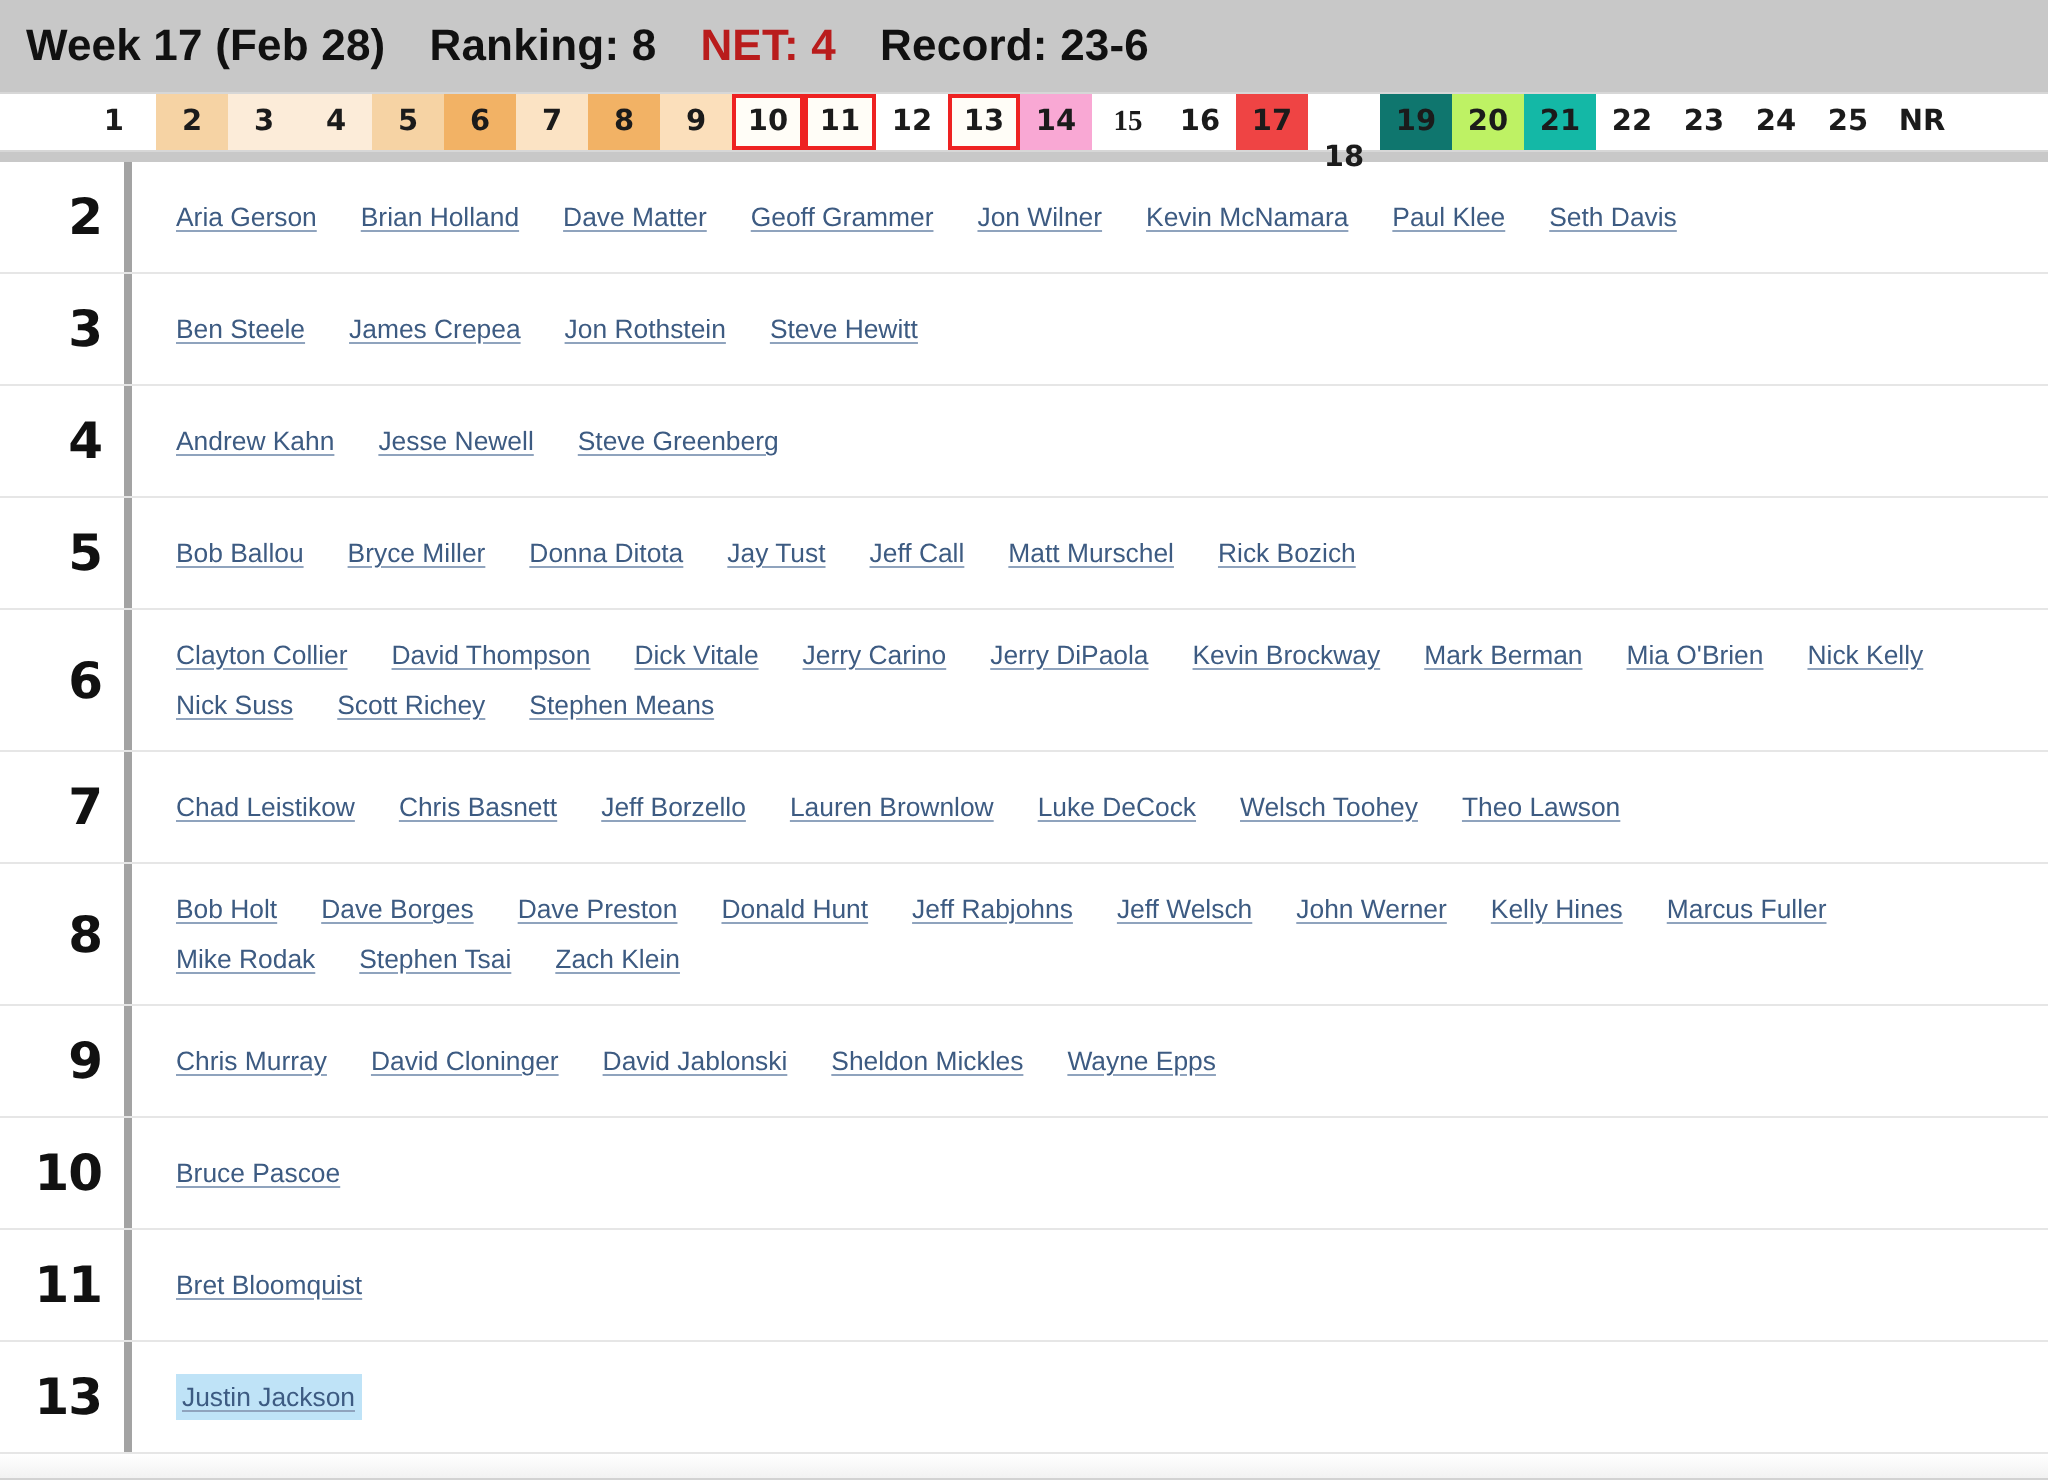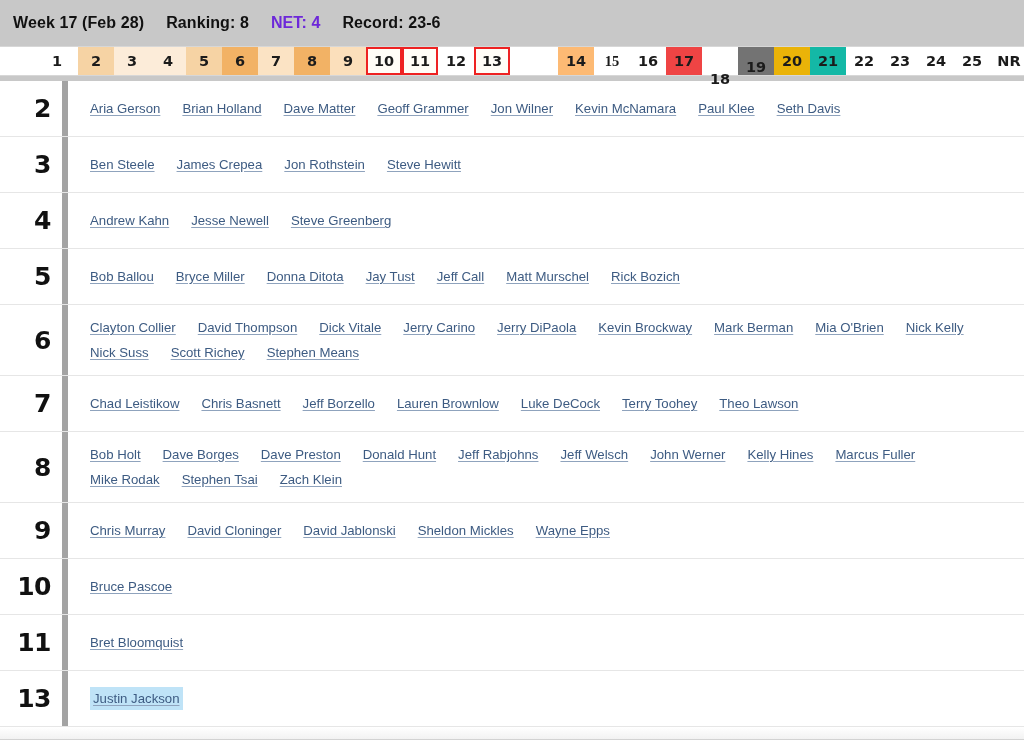--- a/index.html
+++ b/index.html
@@ -14,27 +14,27 @@
   }
 
   
   #header-bar {
     height: 46px;
     background: #c8c8c8;
     display: flex;
     align-items: center;
     padding-left: 13px;
     gap: 22px;
-    font-size: 16px;
+    font-size: 22px;
     font-weight: bold;
     color: #111111;
     letter-spacing: 0.1px;
   }
   #header-bar .hdr-item { white-space: nowrap; }
-  #header-bar .hdr-net { color: #6d28d9; text-align: right; }
+  #header-bar .hdr-net { color: #b91c1c; text-align: right; }
 
   
   #dist-strip-wrap {
     background: #c8c8c8;
     padding: 0 0 5px 0;
   }
   #dist-strip {
     display: flex;
     height: 30px;
     background: #ffffff;
@@ -77,21 +77,21 @@
     justify-content: flex-end;
     padding-right: 11px;
     font-family: "DejaVu Sans", sans-serif;
     font-weight: bold;
     font-size: 25px;
     color: #111111;
     letter-spacing: -0.5px;
   }
   .names-cell {
     flex: 1 1 auto;
-    border-left: 6px solid #a3a3a3;
+    border-left: 4px solid #a3a3a3;
     padding: 12px 0 12px 22px;
     display: flex;
     flex-wrap: wrap;
     align-content: center;
     gap: 4px 0;
   }
   .voter {
     font-size: 13.2px;
     color: #3d5b82;
     text-decoration: underline;
@@ -157,39 +157,39 @@
       </div>
       <div class="dist-cell boxed" style="width: 36px; background: rgb(255, 253, 247); border-color: rgb(238, 34, 34);">
         <span>11</span>
       </div>
       <div class="dist-cell" style="width: 36px; background: rgb(255, 255, 255);">
         <span>12</span>
       </div>
       <div class="dist-cell boxed" style="width: 36px; background: rgb(255, 253, 247); border-color: rgb(238, 34, 34);">
         <span>13</span>
       </div>
-      <div class="dist-cell" style="width: 36px; background: #fdba74; margin-left: 48px;">
+      <div class="dist-cell" style="width: 36px; background: #f9a8d4;">
         <span>14</span>
       </div>
       <div class="dist-cell" style="width: 36px; background: rgb(255, 255, 255); font-family: Liberation Serif, serif;">
         <span>15</span>
       </div>
       <div class="dist-cell" style="width: 36px; background: rgb(255, 255, 255);">
         <span>16</span>
       </div>
       <div class="dist-cell" style="width: 36px; background: #ef4444;">
         <span>17</span>
       </div>
       <div class="dist-cell" style="width: 36px; background: #f0abfc; margin-top: 32px;">
         <span>18</span>
       </div>
-      <div class="dist-cell" style="width: 36px; background: #737373; align-items: flex-end;">
+      <div class="dist-cell" style="width: 36px; background: #0f766e;">
         <span>19</span>
       </div>
-      <div class="dist-cell" style="width: 36px; background: #eab308; text-align: right;">
+      <div class="dist-cell" style="width: 36px; background: #bef264; text-align: right;">
         <span>20</span>
       </div>
       <div class="dist-cell" style="width: 36px; background: #14b8a6;">
         <span>21</span>
       </div>
       <div class="dist-cell" style="width: 36px; background: rgb(255, 255, 255);">
         <span>22</span>
       </div>
       <div class="dist-cell" style="width: 36px; background: rgb(255, 255, 255);">
         <span>23</span>
@@ -267,21 +267,21 @@
       </div>
     </div>
     <div class="rank-row">
       <div class="rank-num">7</div>
       <div class="names-cell">
         <span class="voter">Chad Leistikow</span>
         <span class="voter">Chris Basnett</span>
         <span class="voter">Jeff Borzello</span>
         <span class="voter">Lauren Brownlow</span>
         <span class="voter">Luke DeCock</span>
-        <span class="voter">Terry Toohey</span>
+        <span class="voter">Welsch Toohey</span>
         <span class="voter">Theo Lawson</span>
       </div>
     </div>
     <div class="rank-row">
       <div class="rank-num">8</div>
       <div class="names-cell">
         <span class="voter">Bob Holt</span>
         <span class="voter">Dave Borges</span>
         <span class="voter">Dave Preston</span>
         <span class="voter">Donald Hunt</span>

